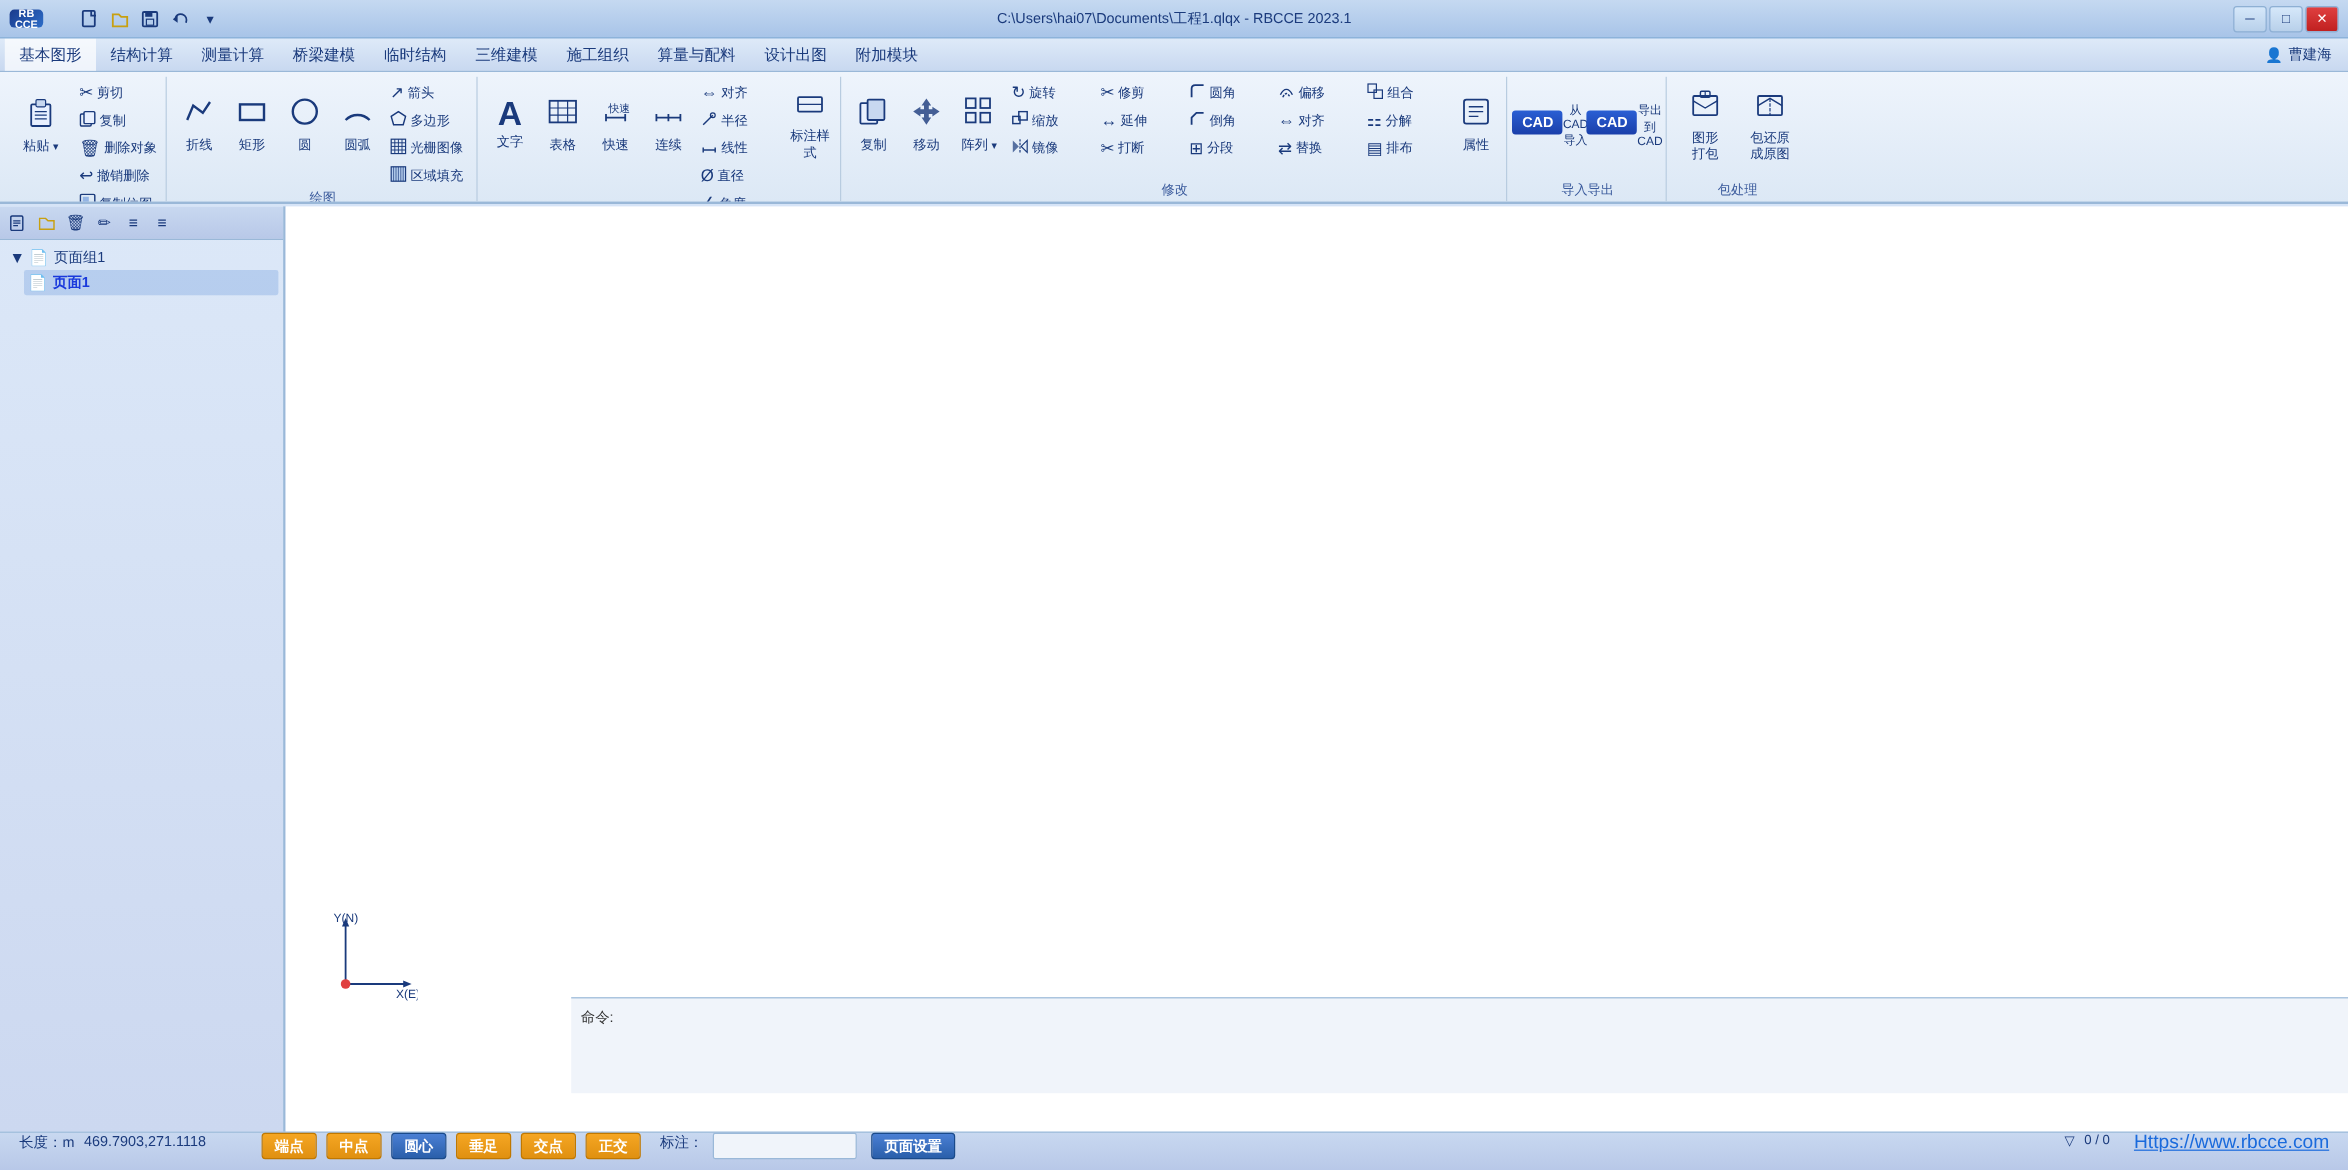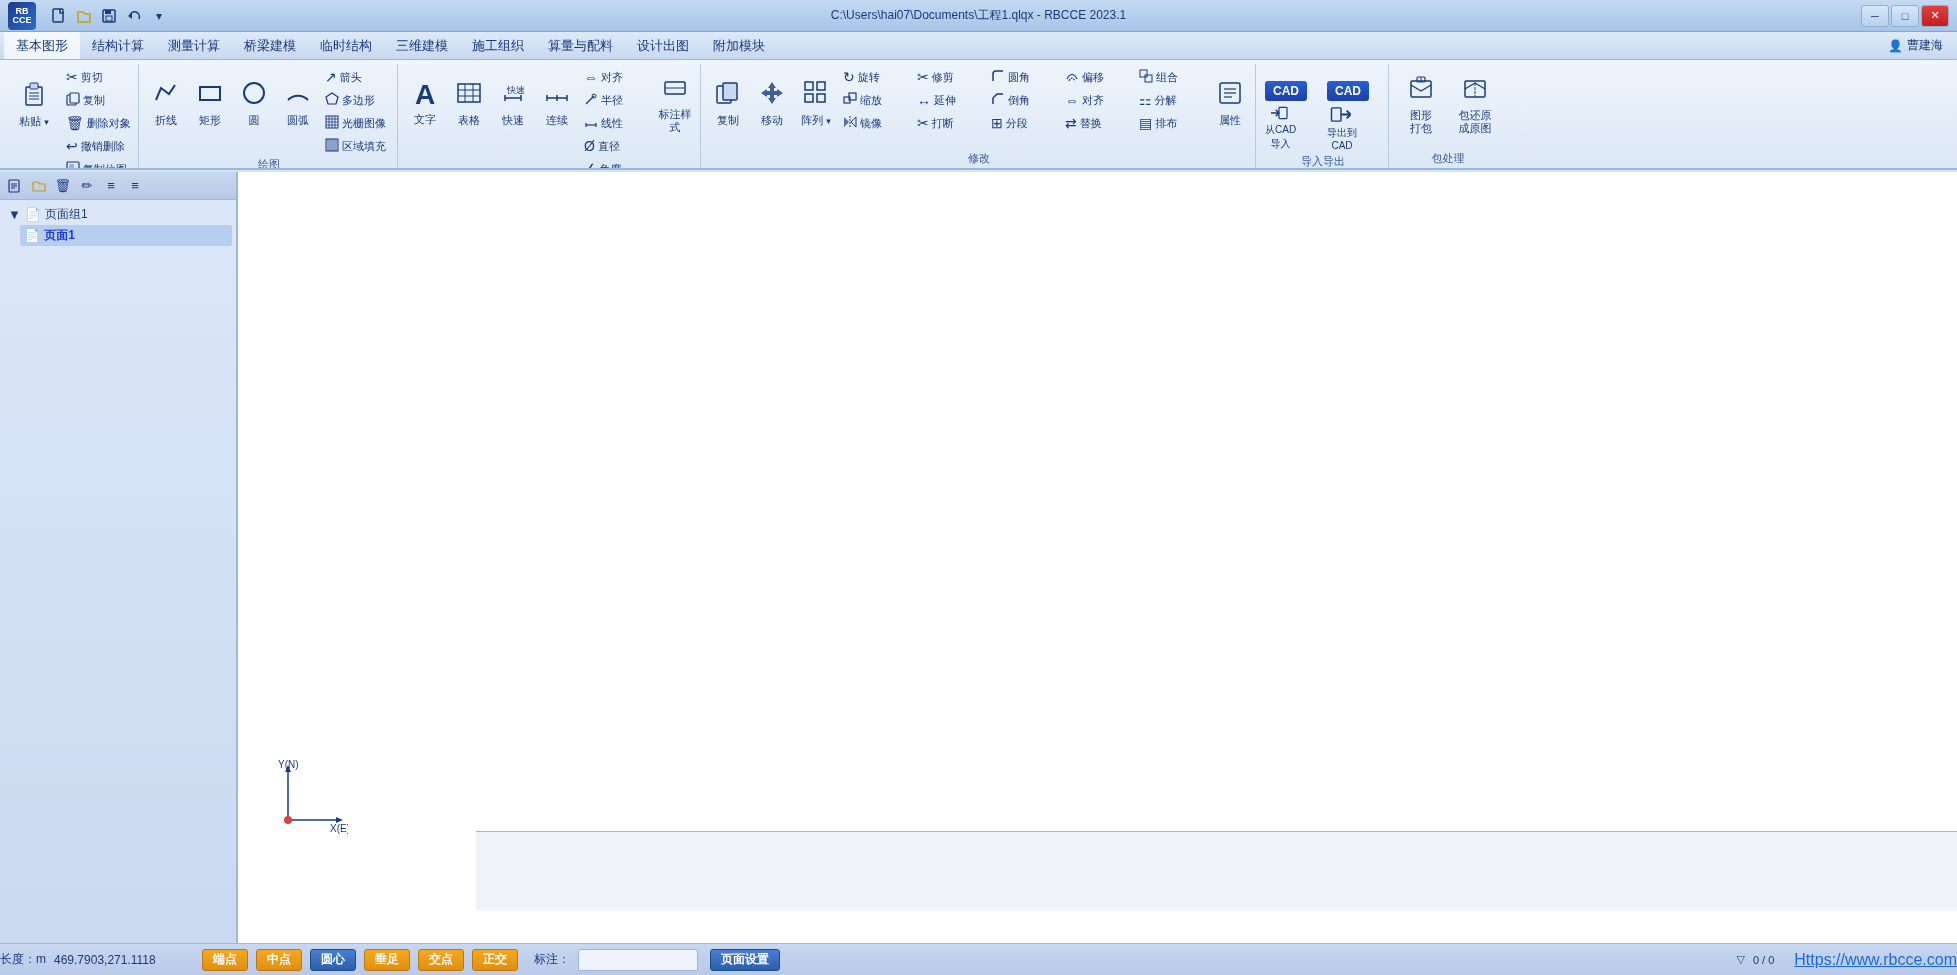--- a/index.html
+++ b/index.html
@@ -9,26 +9,26 @@
     #titlebar {
       height: 32px;
       background: linear-gradient(to bottom, #c5d9f1, #a8c4e8);
       display: flex;
       align-items: center;
       padding: 0 8px;
       border-bottom: 1px solid #7ea8d4;
       position: relative;
     }
     #app-logo {
-      width: 28px; height: 28px;
+      width: 28px; height: 15px;
       background: linear-gradient(135deg, #1a3a8c, #2d6dc8);
       border-radius: 4px;
       display: flex; align-items: center; justify-content: center;
       color: white; font-weight: bold; font-size: 10px;
-      margin-right: 8px;
+      margin-right: 24px;
       flex-shrink: 0;
     }
     #title-text {
       position: absolute; left: 50%; transform: translateX(-50%);
       color: #1a3a7c; font-size: 12px; white-space: nowrap;
     }
     #titlebar-controls {
       margin-left: auto;
       display: flex; gap: 2px;
     }
@@ -217,49 +217,48 @@
     .cmd-output { color: #333; font-size: 12px; line-height: 1.6; }
     .cmd-input { color: #333; font-size: 12px; }
 
     
     #statusbar {
       position: absolute;
       bottom: 0; left: 0; right: 0;
       height: 32px;
       background: linear-gradient(to bottom, #c8d8f0, #b8c8e8);
       border-top: 1px solid #9ab8d8;
-      display: flex; align-items: center;
-      padding: 0 0; gap: 8px;
+      display: flex; 
+      padding: 0 16px; gap: 8px;
     }
     .status-btn {
       height: 22px; padding: 0 10px;
       background: linear-gradient(to bottom, #f5a623, #e09010);
       border: 1px solid #c07800;
       border-radius: 3px;
       cursor: pointer;
       color: white; font-size: 12px; font-weight: bold;
     }
     .status-btn.blue {
       background: linear-gradient(to bottom, #4a7fd4, #2a5faa);
       border-color: #1a4a8a;
     }
 
     
     .cad-btn-special {
-      display: flex; flex-direction: column;
-      align-items: flex-start; justify-content: center;
+      display: flex; flex-direction: row;
+      align-items: center; justify-content: center;
       width: 60px; height: 76px;
       padding: 2px;
       cursor: pointer;
       border: 1px solid transparent;
       border-radius: 3px;
       color: #1a3a7c;
       font-size: 10px;
       text-align: center;
-      margin-top: 12px;
     }
     .cad-badge {
       background: linear-gradient(to bottom, #2a5fd4, #1a3faa);
       color: white; font-size: 14px; font-weight: bold;
       padding: 2px 6px; border-radius: 3px; margin-bottom: 2px;
     }
   </style>
 </head>
 <body>
 
@@ -809,20 +808,21 @@
 
       <circle cx="20" cy="60" r="4" fill="#e04040"></circle>
 
       <text x="10" y="8" font-size="10" fill="#1a3a7c" font-family="sans-serif">Y(N)</text>
       <text x="62" y="72" font-size="10" fill="#1a3a7c" font-family="sans-serif">X(E)</text>
     </svg>
   </div>
 
   <div id="cmdline">
     <div style="height:4px"></div>
+    <div class="cmd-input">命令:</div>
   </div>
 </div>
 
 <div id="statusbar">
   <span style="color:#1a3a7c;font-size:12px;">长度：m</span>
   <span style="color:#1a3a7c;font-size:12px;min-width:140px;">469.7903,271.1118</span>
 
   <button class="status-btn">端点</button>
   <button class="status-btn">中点</button>
   <button class="status-btn blue">圆心</button>

